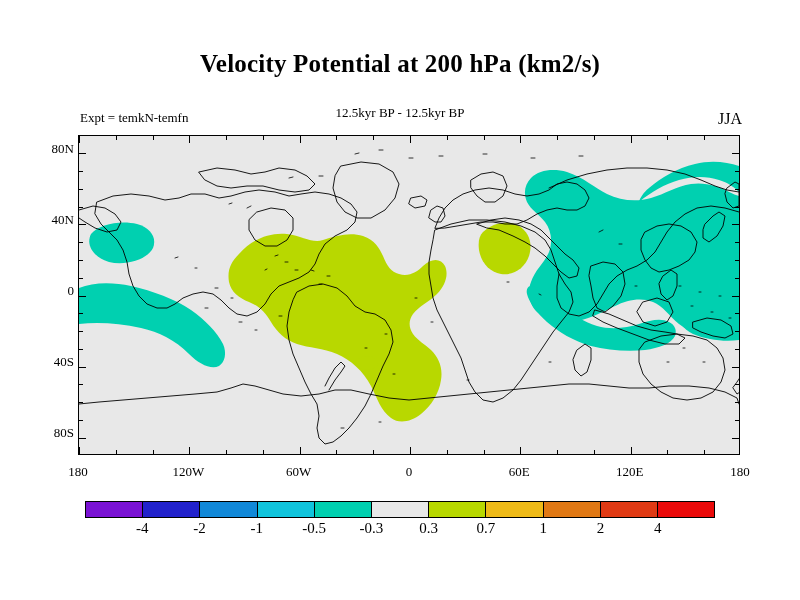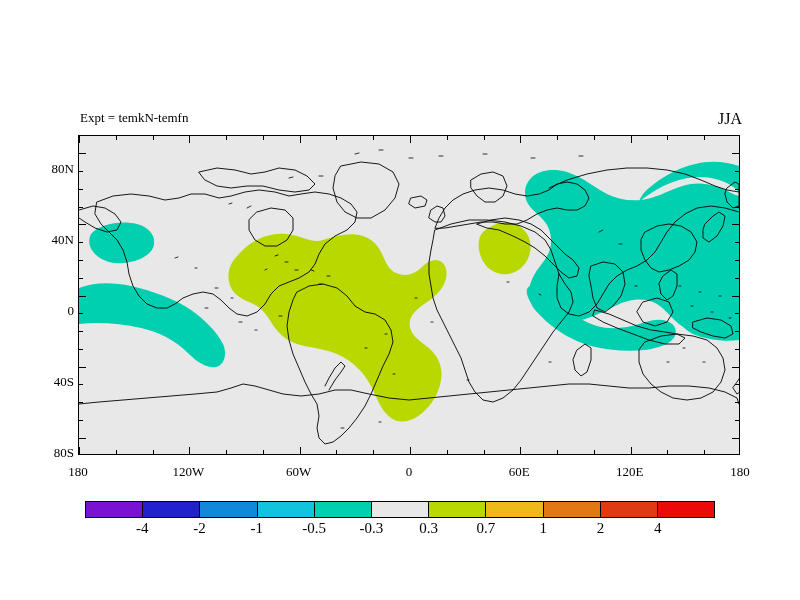--- a/index.html
+++ b/index.html
@@ -37,40 +37,42 @@
   
   .tick{position:absolute;background:#000;}
   .ylab{
     position:absolute;right:0;width:44px;text-align:right;
     font-size:13px;line-height:13px;
   }
   .xlab{
     position:absolute;width:60px;text-align:center;
     font-size:13px;line-height:13px;
   }
-  #yaxis{position:absolute;left:14px;top:151px;width:60px;height:320px;}
+  #yaxis{position:absolute;left:14px;top:131px;width:60px;height:320px;}
   #xaxis{position:absolute;left:78px;top:462px;width:662px;height:18px;}
 
   
   #cbar{
     position:absolute;left:85px;top:501px;width:630px;height:17px;
     border:1px solid #000;box-sizing:border-box;display:flex;
   }
   #cbar .seg{flex:1 1 0;height:100%;}
   #cbarlabels{position:absolute;left:85px;top:520px;width:630px;height:20px;}
   #cbarlabels span{
     position:absolute;width:50px;text-align:center;top:0;
     font-size:15px;line-height:17px;
   }
 </style>
 </head>
 <body>
 
 <div id="stage">
 
+  <div class="title">Velocity Potential at 200 hPa (km2/s)</div>
+  <div class="subtitle">12.5kyr BP - 12.5kyr BP</div>
   <div class="expt">Expt = temkN-temfn</div>
   <div class="season">JJA</div>
 
   <div id="yaxis">
       <div class="ylab" style="top: 10.7778px;">80N</div>
       <div class="ylab" style="top: 81.8889px;">40N</div>
       <div class="ylab" style="top: 153px;">0</div>
       <div class="ylab" style="top: 224.111px;">40S</div>
       <div class="ylab" style="top: 295.222px;">80S</div>
     </div>

